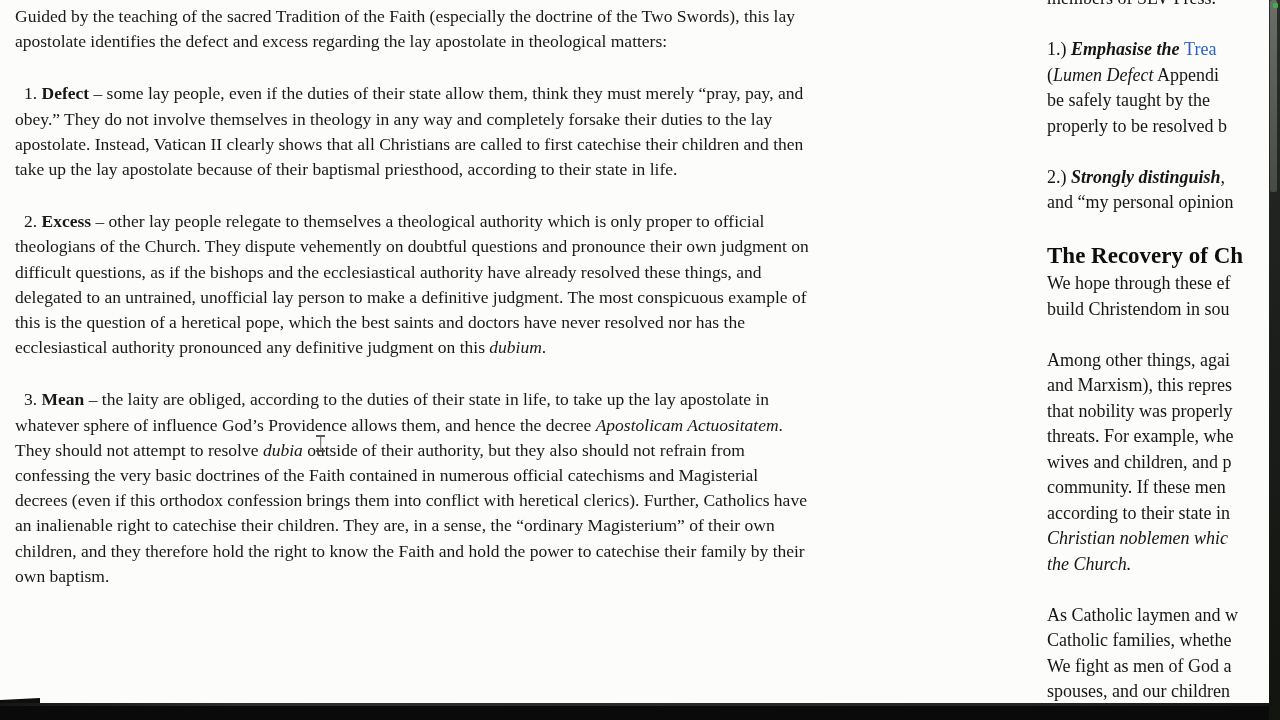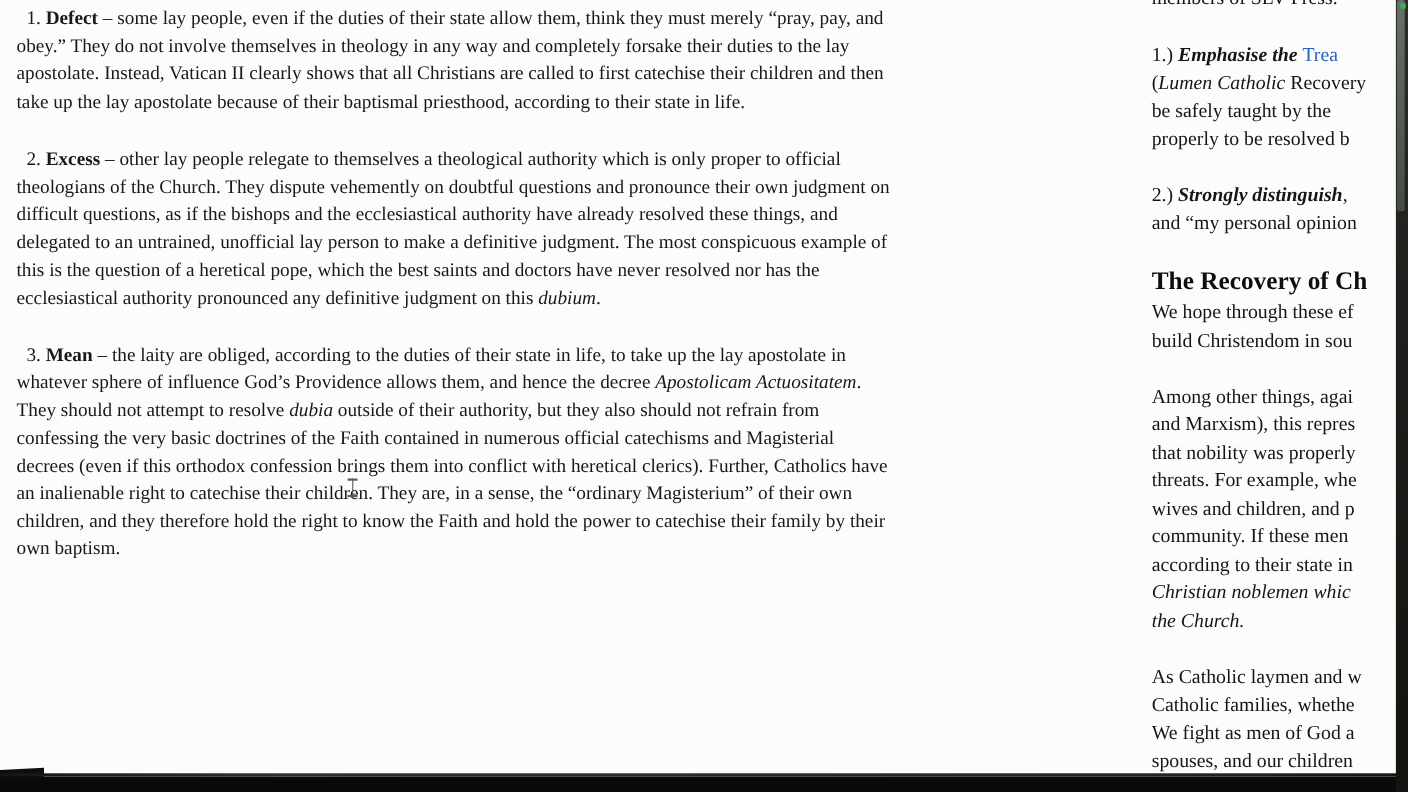--- a/index.html
+++ b/index.html
@@ -71,38 +71,39 @@
   }
   .corner-mark{
     position:absolute;left:0;top:699px;width:40px;height:9px;
     background:#0e0e0e;transform:skewY(-3deg);z-index:5;
   }
 </style>
 </head>
 <body>
 
 <div class="left-col scanfx">
+  <p><span>Guided by the teaching of the sacred Tradition of the Faith (especially the doctrine of the Two Swords), this lay apostolate identifies the defect and excess regarding the lay apostolate in theological matters:</span></p>
 
   <p class="indent"><span>1. </span><b>Defect</b><span> – some lay people, even if the duties of their state allow them, think they must merely “pray, pay, and obey.” They do not involve themselves in theology in any way and completely forsake their duties to the lay apostolate. Instead, Vatican II clearly shows that all Christians are called to first catechise their children and then take up the lay apostolate because of their baptismal priesthood, according to their state in life.</span></p>
 
   <p class="indent"><span>2. </span><b>Excess</b><span> – other lay people relegate to themselves a theological authority which is only proper to official theologians of the Church. They dispute vehemently on doubtful questions and pronounce their own judgment on difficult questions, as if the bishops and the ecclesiastical authority have already resolved these things, and delegated to an untrained, unofficial lay person to make a definitive judgment. The most conspicuous example of this is the question of a heretical pope, which the best saints and doctors have never resolved nor has the ecclesiastical authority pronounced any definitive judgment on this </span><i>dubium</i><span>.</span></p>
 
   <p class="indent"><span>3. </span><b>Mean</b><span> – the laity are obliged, according to the duties of their state in life, to take up the lay apostolate in whatever sphere of influence God’s Providence allows them, and hence the decree </span><i>Apostolicam Actuositatem</i><span>. They should not attempt to resolve </span><i>dubia</i><span> outside of their authority, but they also should not refrain from confessing the very basic doctrines of the Faith contained in numerous official catechisms and Magisterial decrees (even if this orthodox confession brings them into conflict with heretical clerics). Further, Catholics have an inalienable right to catechise their children. They are, in a sense, the “ordinary Magisterium” of their own children, and they therefore hold the right to know the Faith and hold the power to catechise their family by their own baptism.</span></p>
 </div>
 
 <div class="ibeam">
     <div class="stem"></div>
   </div>
 
 <div class="right-col scanfx">
   <div class="rline">members of SLV Press.</div>
   <div class="rgap"></div>
 
   <div class="rline"><span>1.) </span><span class="rb">Emphasise the </span><span class="rlink">Trea</span></div>
-  <div class="rline"><span>(</span><span class="rit">Lumen Catholic</span><span> Recovery</span></div>
+  <div class="rline"><span>(</span><span class="rit">Lumen Defect</span><span> Appendi</span></div>
   <div class="rline">be safely taught by the</div>
   <div class="rline">properly to be resolved b</div>
   <div class="rgap"></div>
 
   <div class="rline"><span>2.) </span><span class="rb">Strongly distinguish</span><span>,</span></div>
   <div class="rline">and “my personal opinion</div>
   <div class="rgap"></div>
 
   <div class="rheading">The Recovery of Ch</div>
   <div class="rline">We hope through these ef</div>

